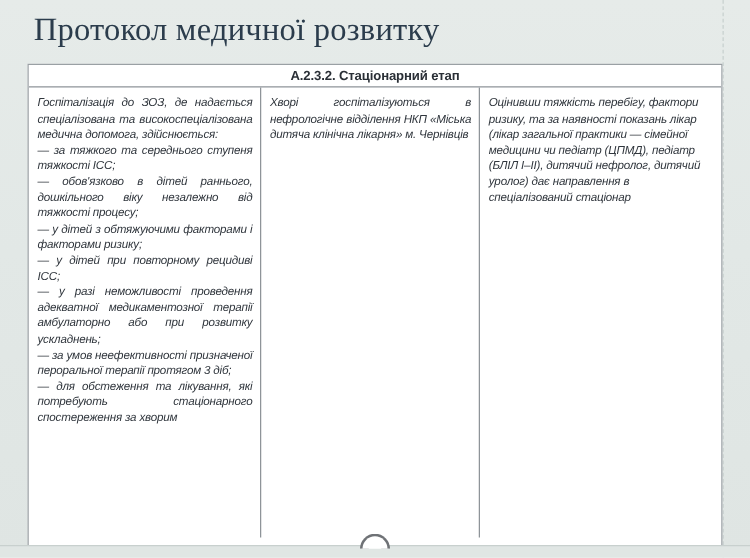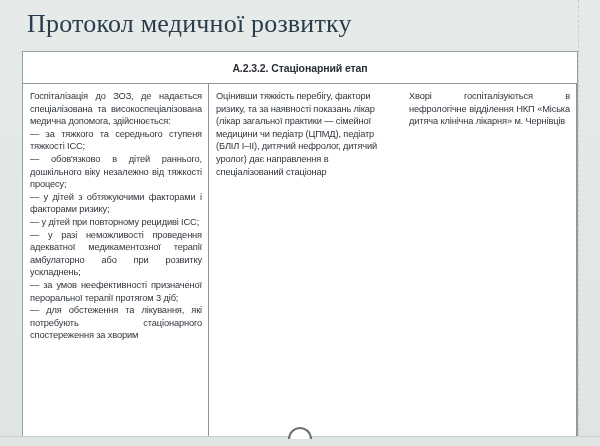--- a/index.html
+++ b/index.html
@@ -64,21 +64,21 @@
     top: 51px;
     width: 556px;
     height: 386px;
     background: #ffffff;
     border: 1px solid #9aa0a4;
     box-sizing: border-box;
     overflow: hidden;
   }
 
   .table-head {
-    height: 32px;
+    height: 18px;
     border-bottom: 1px solid #8e9499;
     box-sizing: border-box;
     display: flex;
     align-items: center;
     justify-content: center;
     background: #ffffff;
   }
   .table-head-text {
     font-family: "Liberation Sans", sans-serif;
     font-size: 10.5px;
@@ -90,20 +90,21 @@
   .table-body {
     display: flex;
     height: 360px;
     box-sizing: border-box;
   }
 
   .col {
     box-sizing: border-box;
     padding: 6px 6px 0 7px;
     position: relative;
+    font-style: italic;
   }
   .col-1 { width: 186px; border-right: 1px solid #8e9499; }
   .col-2 { width: 175px; border-right: 1px solid #8e9499; }
   .col-3 { width: 193px; }
 
   .cell-text {
     font-family: "Liberation Sans", sans-serif;
     font-size: 9.3px;
     line-height: 12.6px;
     color: #30363d;
@@ -160,26 +161,26 @@
         <div class="cell-text">Госпіталізація до ЗОЗ, де надається спеціалізована та високоспеціалізована медична допомога, здійснюється:
 — за тяжкого та середнього ступеня тяжкості ІСС;
 — обов'язково в дітей раннього, дошкільного віку незалежно від тяжкості процесу;
 — у дітей з обтяжуючими факторами і факторами ризику;
 — у дітей при повторному рецидиві ІСС;
 — у разі неможливості проведення адекватної медикаментозної  терапії амбулаторно або при розвитку ускладнень;
 — за умов неефективності призначеної пероральної терапії протягом 3 діб;
 — для обстеження та лікування, які потребують стаціонарного спостереження за хворим</div>
       </div>
 
+      <div class="col col-2">
+        <div class="cell-text">Хворі госпіталізуються в нефрологічне відділення НКП «Міська дитяча клінічна лікарня» м. Чернівців</div>
+      </div>
+
       <div class="col col-3">
         <div class="cell-text">Оцінивши тяжкість перебігу, фактори ризику, та за наявності показань лікар (лікар загальної практики — сімейної медицини чи педіатр (ЦПМД), педіатр (БЛІЛ І–ІІ), дитячий нефролог, дитячий уролог) дає направлення в спеціалізований стаціонар</div>
-      </div>
-
-      <div class="col col-2">
-        <div class="cell-text">Хворі госпіталізуються в нефрологічне відділення НКП «Міська дитяча клінічна лікарня» м. Чернівців</div>
       </div>
 
     </div>
   </div>
 
   <div class="bottom-strip"></div>
   <div class="arch"></div>
 
 </div>
 

